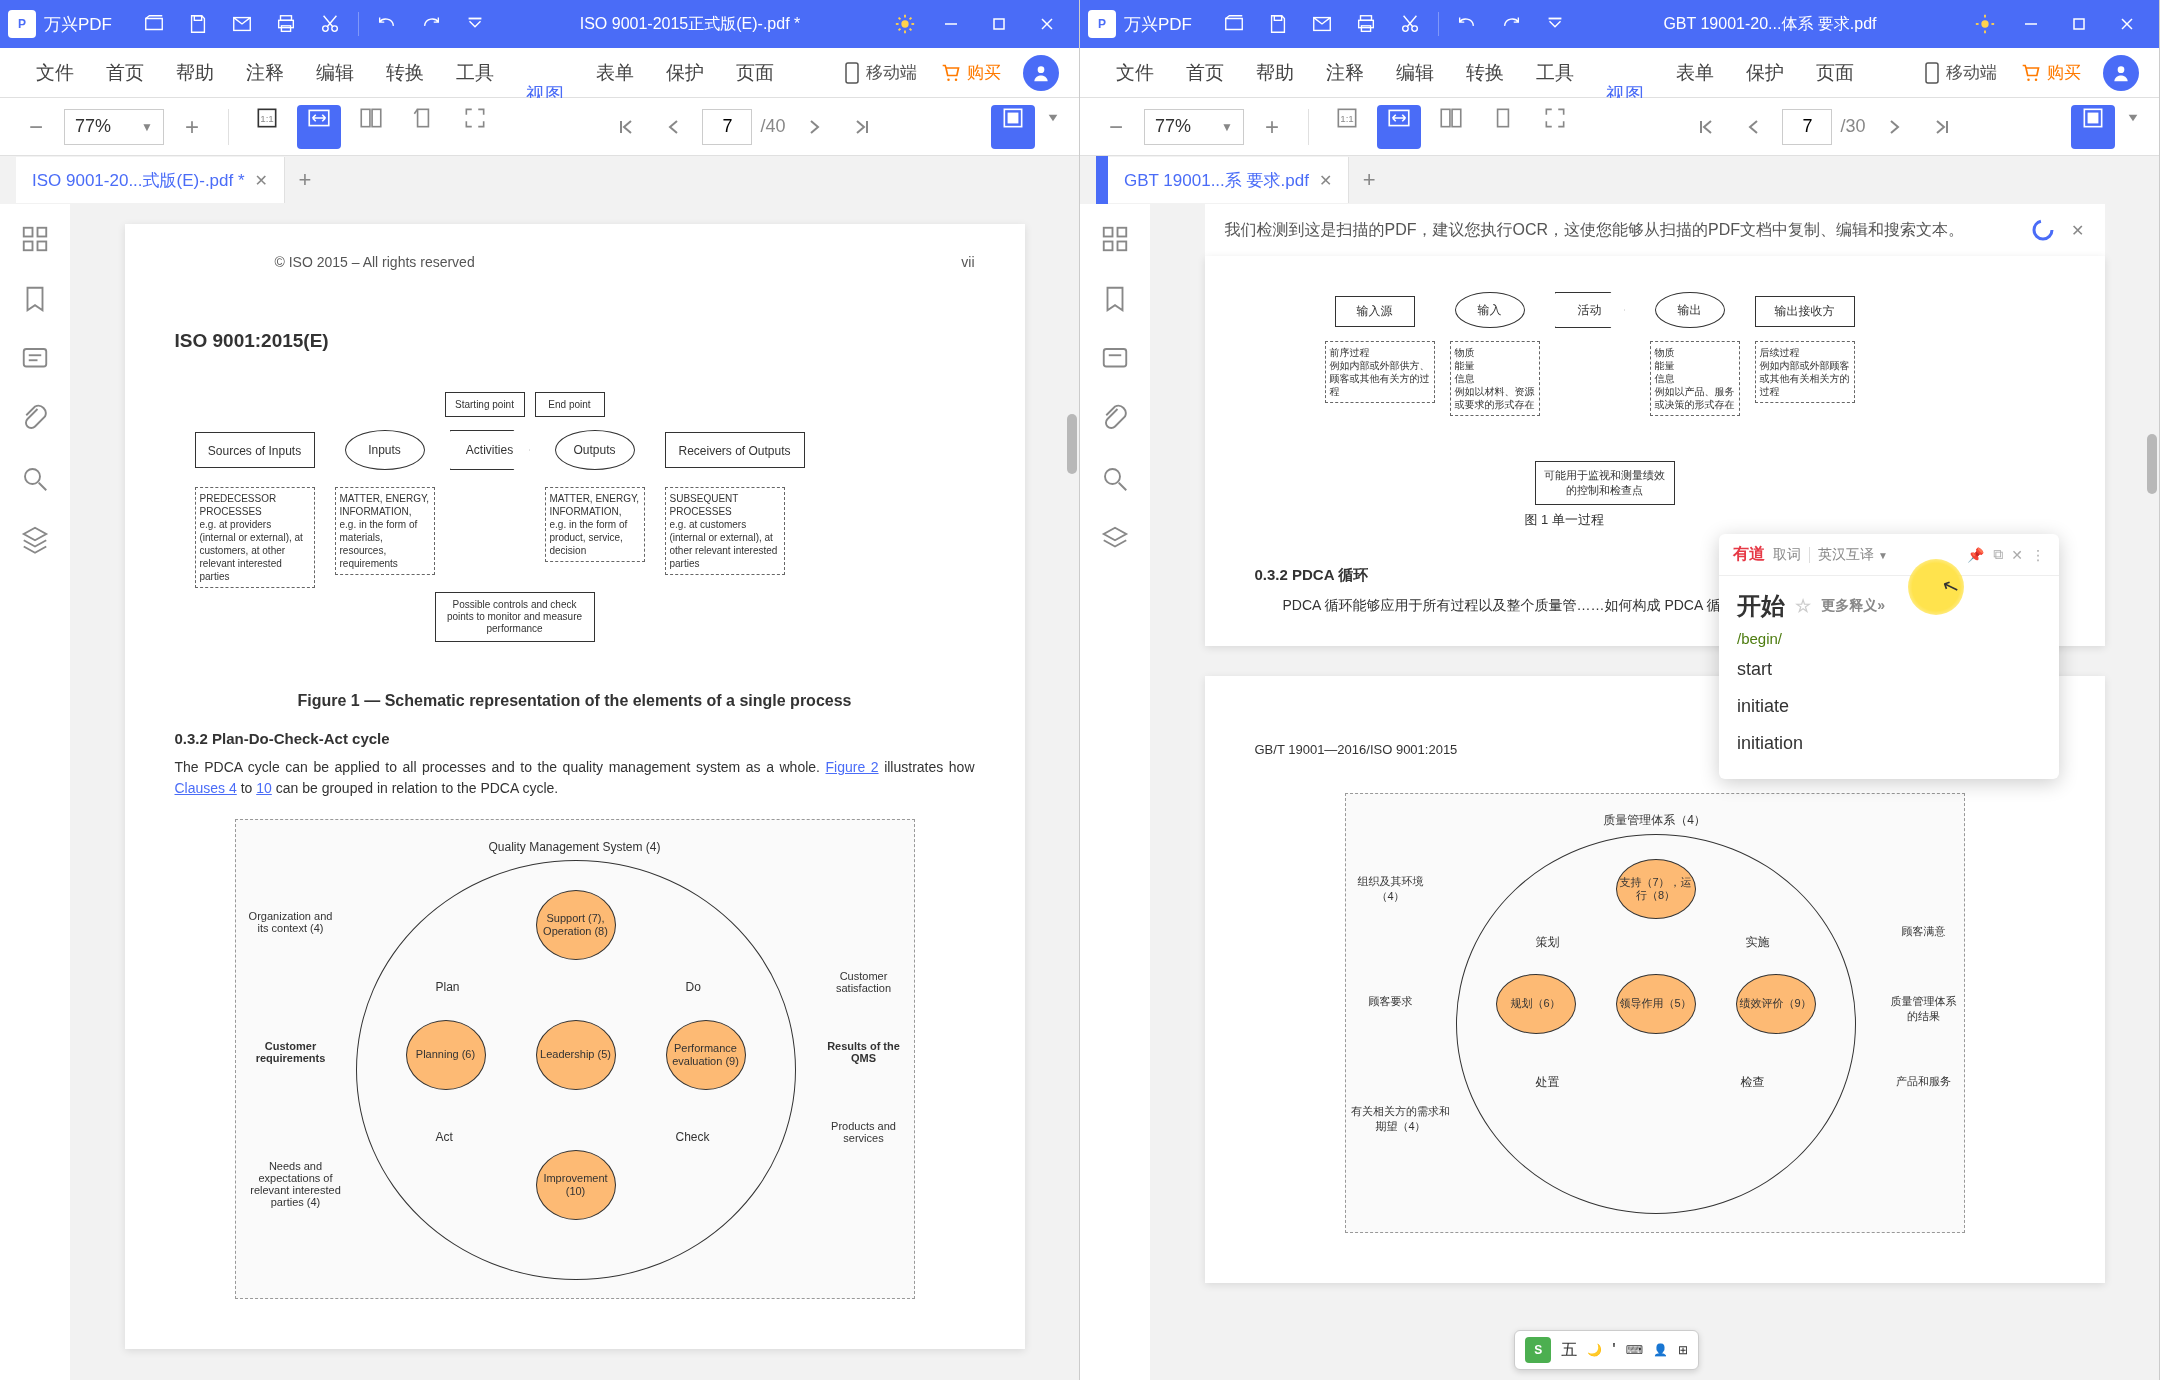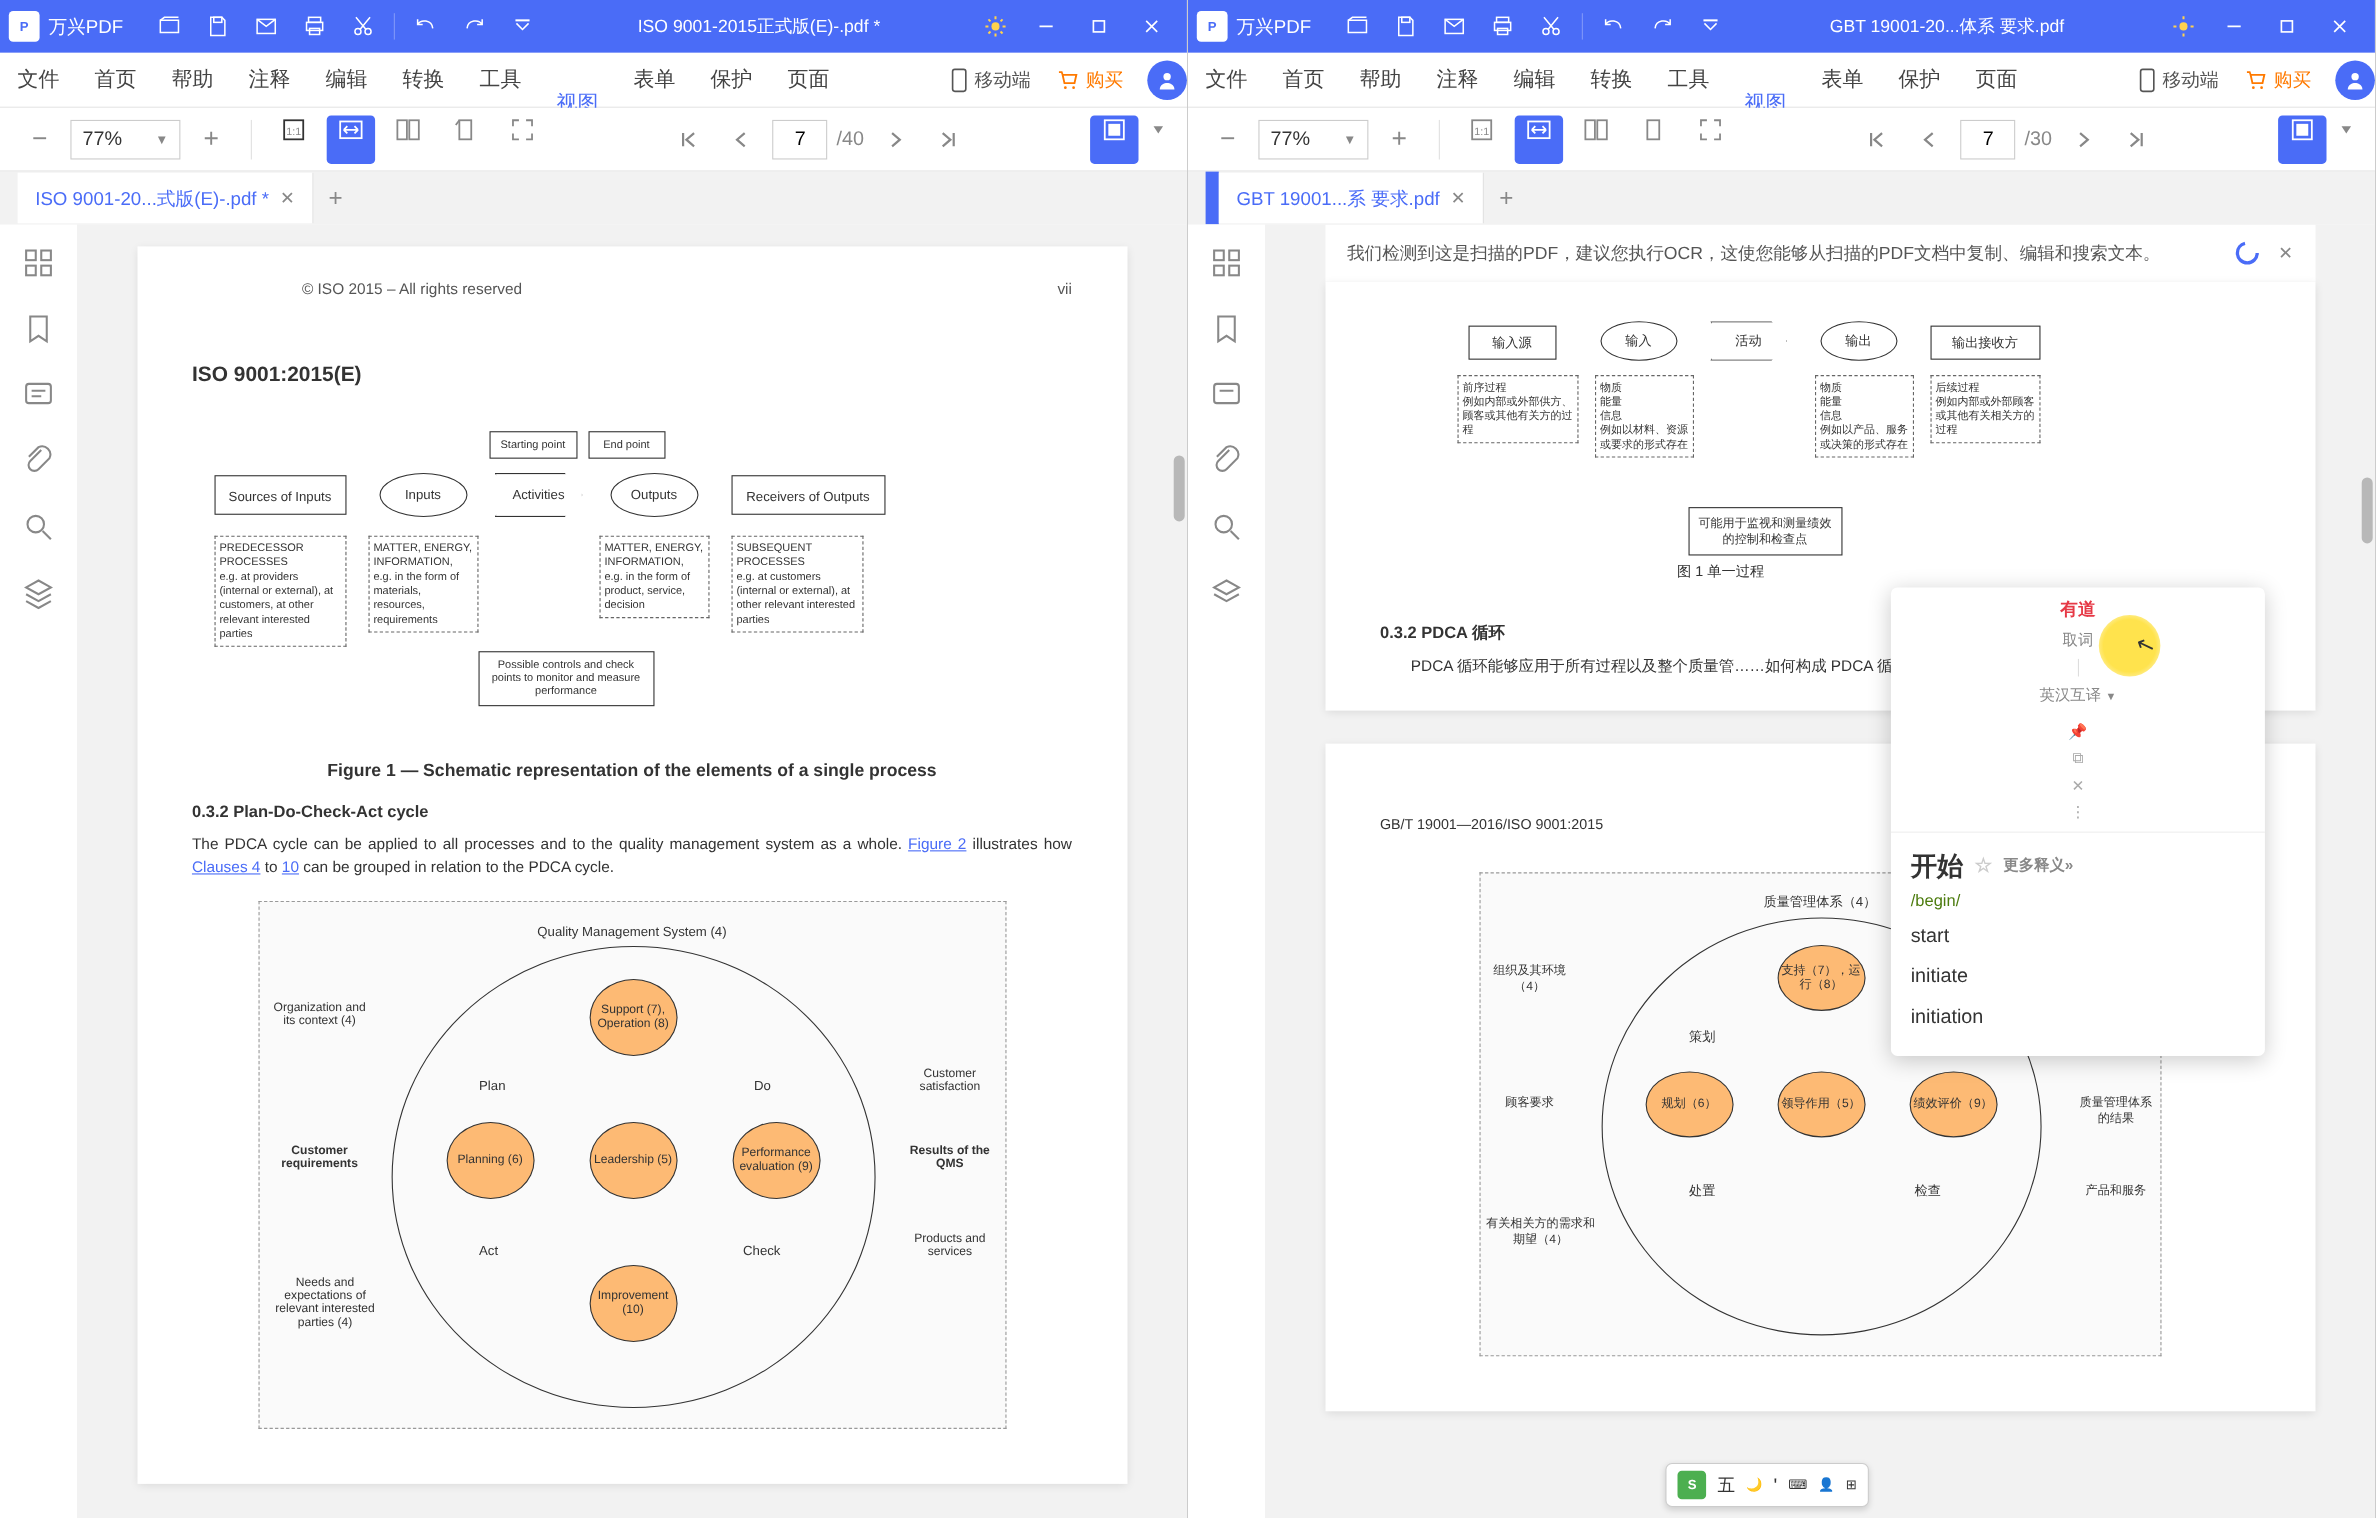--- a/index.html
+++ b/index.html
@@ -11,21 +11,21 @@
 .titlebar .logo { width: 28px; height: 28px; background: #fff; border-radius: 4px; display: flex; align-items: center; justify-content: center; color: #4a6cf7; font-weight: bold; margin-right: 8px; }
 .titlebar .app-name { font-size: 17px; margin-right: 20px; }
 .titlebar .tb-icon { width: 44px; height: 48px; display: flex; align-items: center; justify-content: center; cursor: pointer; }
 .titlebar .tb-icon svg { width: 22px; height: 22px; fill: #fff; }
 .titlebar .tb-sep { width: 1px; height: 24px; background: rgba(255,255,255,0.3); margin: 0 6px; }
 .titlebar .doc-title { flex: 1; text-align: center; font-size: 16px; white-space: nowrap; overflow: hidden; text-overflow: ellipsis; padding: 0 10px; }
 .titlebar .wc { width: 48px; height: 48px; display: flex; align-items: center; justify-content: center; cursor: pointer; }
 .titlebar .wc svg { width: 16px; height: 16px; fill: #fff; }
 
 
-.menubar { height: 50px; background: #fff; border-bottom: 1px solid #e0e0e0; display: flex; align-items: center; padding: 0 0; }
+.menubar { height: 50px; background: #fff; border-bottom: 1px solid #e0e0e0; display: flex; align-items: center; padding: 0 20px; }
 .menubar .mitem { padding: 0 16px; font-size: 19px; color: #444; cursor: pointer; height: 48px; line-height: 48px; }
 .menubar .mitem.active { color: #4a6cf7; border-bottom: 3px solid #4a6cf7; margin-top: 44px; }
 .menubar .spacer { flex: 1; }
 .menubar .mobile { display: flex; align-items: center; gap: 6px; padding: 0 12px; color: #555; font-size: 17px; }
 .menubar .buy { color: #ff7a00; font-size: 17px; padding: 0 12px; display: flex; align-items: center; gap: 6px; }
 .menubar .avatar { width: 36px; height: 36px; border-radius: 50%; background: #4a6cf7; display: flex; align-items: center; justify-content: center; margin-left: 10px; }
 .menubar .avatar svg { width: 20px; height: 20px; fill: #fff; }
 
 
 .toolbar { height: 58px; background: #fff; border-bottom: 1px solid #e0e0e0; display: flex; align-items: center; padding: 0 16px; gap: 8px; }
@@ -71,21 +71,21 @@
 .fig-caption { text-align: center; font-weight: bold; font-size: 16px; margin: 20px 0; }
 .section-h { font-weight: bold; font-size: 15px; margin: 20px 0 10px 0; }
 .body-text { font-size: 14px; text-align: justify; line-height: 1.5; }
 .body-text a { color: #4a6cf7; text-decoration: underline; }
 .pdca-diagram { width: 680px; height: 480px; border: 1px dashed #999; margin: 20px auto; position: relative; background: #fafafa; }
 .pdca-circle { position: absolute; border: 1px solid #333; border-radius: 50%; background: #fdba74; font-size: 11px; display: flex; align-items: center; justify-content: center; text-align: center; flex-direction: column; line-height: 1.2; }
 .std-label { font-size: 13px; margin: 36px 0; }
 
 
 .trans-popup { position: absolute; right: 100px; top: 330px; width: 340px; background: #fff; box-shadow: 0 4px 20px rgba(0,0,0,0.2); border-radius: 6px; z-index: 100; }
-.trans-head { display: flex; align-items: center; padding: 10px 14px; gap: 8px; border-bottom: 1px solid #eee; flex-direction: column; }
+.trans-head { display: flex; align-items: center; padding: 10px 14px; gap: 8px; border-bottom: 1px solid #eee; }
 .trans-brand { color: #e63946; font-weight: bold; font-size: 16px; }
 .trans-head .th-item { color: #888; font-size: 14px; }
 .trans-head .th-sep { width: 1px; height: 16px; background: #ddd; }
 .trans-head .th-icon { color: #aaa; cursor: pointer; font-size: 14px; }
 .trans-body { padding: 14px 18px 22px 18px; }
 .trans-word { font-size: 24px; font-weight: bold; display: flex; align-items: center; gap: 10px; }
 .trans-star { color: #ccc; font-size: 18px; }
 .trans-more { color: #888; font-size: 14px; float: right; }
 .trans-phonetic { color: #4d7c0f; font-size: 15px; margin-top: 8px; }
 .trans-def { font-size: 18px; color: #333; margin-top: 8px; line-height: 1.6; }

